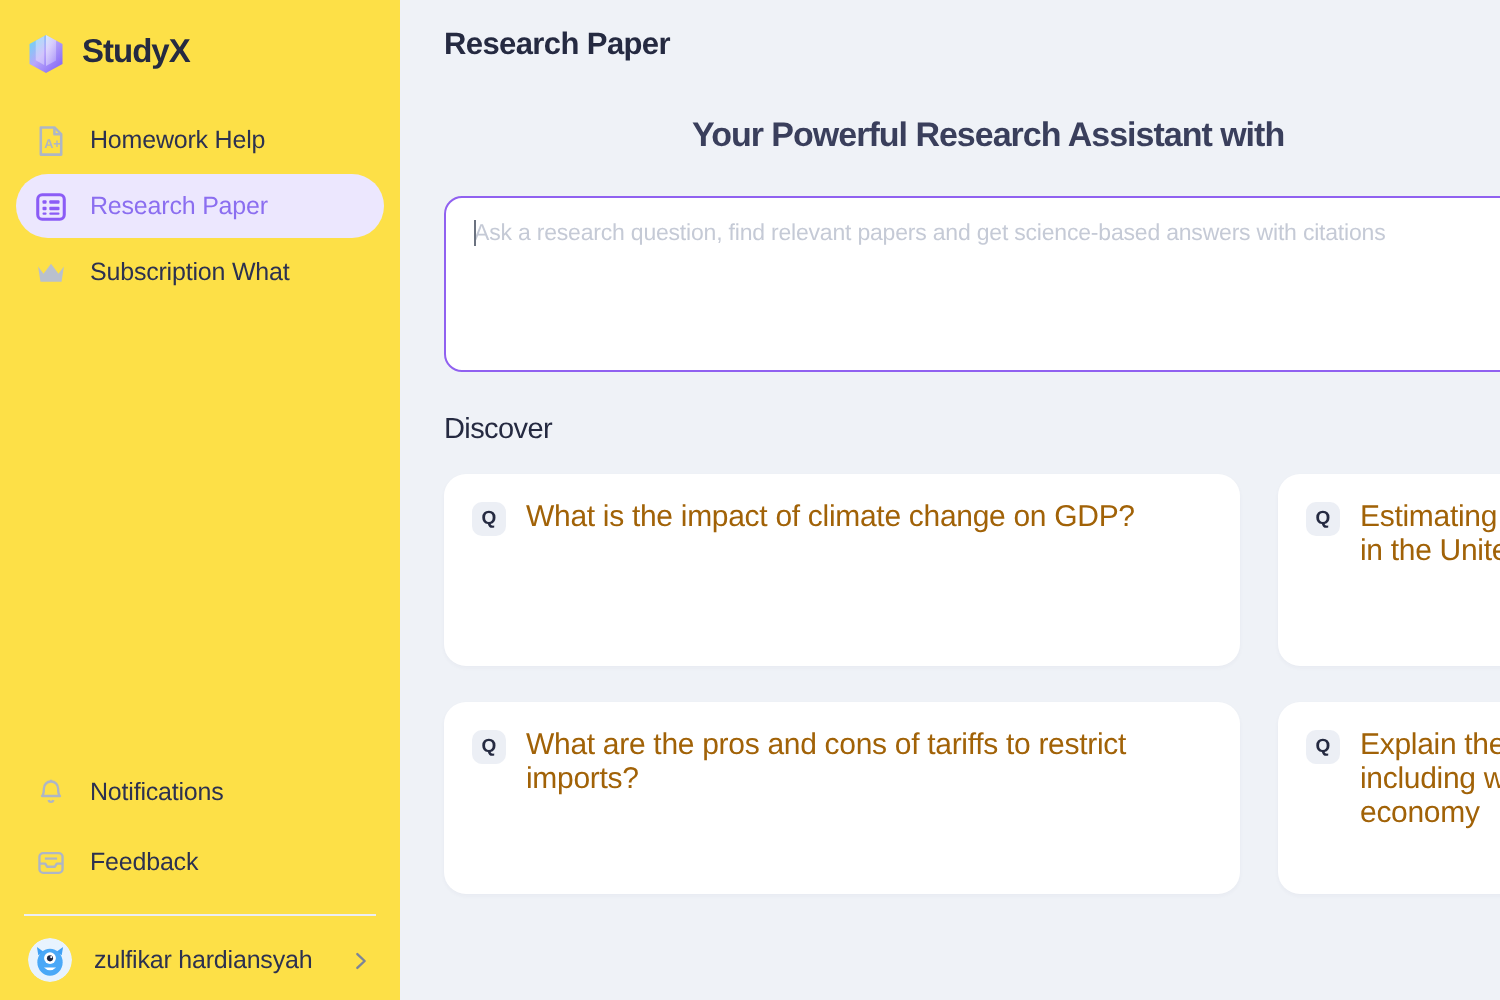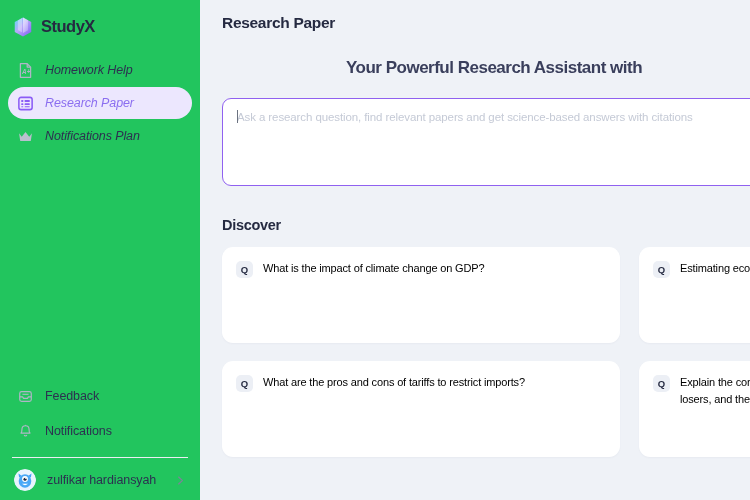--- a/index.html
+++ b/index.html
@@ -20,21 +20,21 @@
   .app {
     display: flex;
     width: 750px;
     height: 500px;
   }
 
   
   .sidebar {
     width: 200px;
     height: 500px;
-    background: #22c55e;
+    background: #fde047;
     display: flex;
     flex-direction: column;
     flex: 0 0 200px;
     position: relative;
   }
 
   .brand {
     display: flex;
     align-items: center;
     gap: 7px;
@@ -50,21 +50,20 @@
   .brand-name {
     font-size: 16.5px;
     font-weight: bold;
     letter-spacing: -0.5px;
     color: #252a41;
   }
 
   .nav {
     margin-top: 12px;
     padding: 0 8px;
-    font-style: italic;
   }
   .nav-item {
     display: flex;
     align-items: center;
     gap: 11px;
     height: 32px;
     padding: 0 9px;
     border-radius: 16px;
     cursor: pointer;
     margin-bottom: 1px;
@@ -184,24 +183,24 @@
     position: absolute;
     left: 14px;
     top: 11px;
     width: 1px;
     height: 13px;
     background: #6b7280;
   }
 
   .discover-title {
     font-size: 14.5px;
-    font-weight: bold;
+    font-weight: normal;
     color: #252a41;
     letter-spacing: -0.3px;
-    margin-top: 31px;
+    margin-top: 21px;
   }
 
   .cards {
     margin-top: 14px;
     display: grid;
     grid-template-columns: 398px 398px;
     gap: 18px 19px;
     width: 820px;
   }
   .card {
@@ -223,22 +222,22 @@
     background: #eceff5;
     color: #252a41;
     font-size: 9.5px;
     font-weight: bold;
     display: flex;
     align-items: center;
     justify-content: center;
     margin-top: 1px;
   }
   .card-text {
-    font-size: 11px;
-    color: #000000;
+    font-size: 15px;
+    color: #a16207;
     letter-spacing: -0.15px;
     line-height: 17px;
     max-width: 350px;
   }
 </style>
 </head>
 <body>
 
 <div class="app">
 
@@ -287,43 +286,43 @@
           <rect x="9" y="13.2" width="6" height="1.3" rx="0.6" fill="#8b5cf6"></rect>
         </svg>
         <span class="nav-label">Research Paper</span>
       </div>
 
 
       <div class="nav-item">
         <svg class="nav-icon" viewBox="0 0 20 20">
           <path d="M2.4 6.2 L5.6 10.4 L10 4.6 L14.4 10.4 L17.6 6.2 L16.2 15.2 L3.8 15.2 Z" fill="#b9c0cd"></path>
         </svg>
-        <span class="nav-label">Notifications Plan</span>
+        <span class="nav-label">Subscription What</span>
       </div>
 
     </nav>
 
     <div class="sidebar-spacer"></div>
 
     <div class="bottom-nav">
+      <div class="nav-item">
+        <svg class="nav-icon" viewBox="0 0 20 20">
+          <path d="M10 3.2c-2.5 0-4.2 1.9-4.2 4.3 0 3.3-1.1 4.3-1.1 4.3h10.6s-1.1-1-1.1-4.3c0-2.4-1.7-4.3-4.2-4.3z" fill="none" stroke="#aeb6c6" stroke-width="1.4" stroke-linejoin="round"></path>
+          <path d="M8.5 14.2a1.6 1.6 0 0 0 3 0" fill="none" stroke="#aeb6c6" stroke-width="1.4"></path>
+          <path d="M10 2.2v1.1" stroke="#aeb6c6" stroke-width="1.4"></path>
+        </svg>
+        <span class="nav-label">Notifications</span>
+      </div>
       <div class="nav-item">
         <svg class="nav-icon" viewBox="0 0 20 20">
           <rect x="3.2" y="4.2" width="13.6" height="11.6" rx="2.2" fill="none" stroke="#aeb6c6" stroke-width="1.4"></rect>
           <path d="M3.2 10.4h3.4l1.1 1.8h4.6l1.1-1.8h3.4" fill="none" stroke="#aeb6c6" stroke-width="1.4" stroke-linejoin="round"></path>
           <path d="M6.4 7.4h7.2" stroke="#aeb6c6" stroke-width="1.3"></path>
         </svg>
         <span class="nav-label">Feedback</span>
-      </div>
-      <div class="nav-item">
-        <svg class="nav-icon" viewBox="0 0 20 20">
-          <path d="M10 3.2c-2.5 0-4.2 1.9-4.2 4.3 0 3.3-1.1 4.3-1.1 4.3h10.6s-1.1-1-1.1-4.3c0-2.4-1.7-4.3-4.2-4.3z" fill="none" stroke="#aeb6c6" stroke-width="1.4" stroke-linejoin="round"></path>
-          <path d="M8.5 14.2a1.6 1.6 0 0 0 3 0" fill="none" stroke="#aeb6c6" stroke-width="1.4"></path>
-          <path d="M10 2.2v1.1" stroke="#aeb6c6" stroke-width="1.4"></path>
-        </svg>
-        <span class="nav-label">Notifications</span>
       </div>
     </div>
 
     <div class="divider"></div>
 
     <div class="user-row">
       <svg class="avatar" viewBox="0 0 32 32">
         <circle cx="16" cy="16" r="16" fill="#e8f3fe"></circle>
         <path d="M7.5 12.5 L6.5 6.5 L11.5 10.2 Z" fill="#3fa0f5"></path>
         <path d="M24.5 12.5 L25.5 6.5 L20.5 10.2 Z" fill="#3fa0f5"></path>

